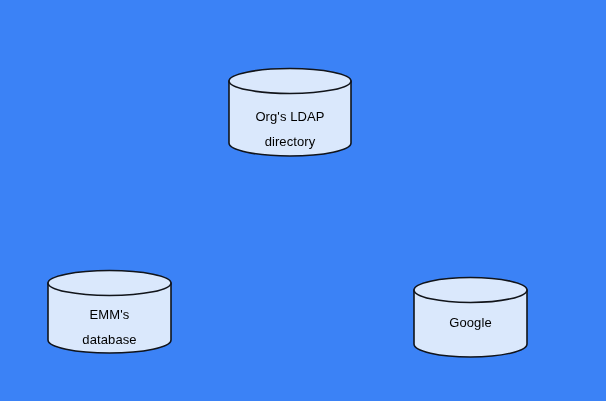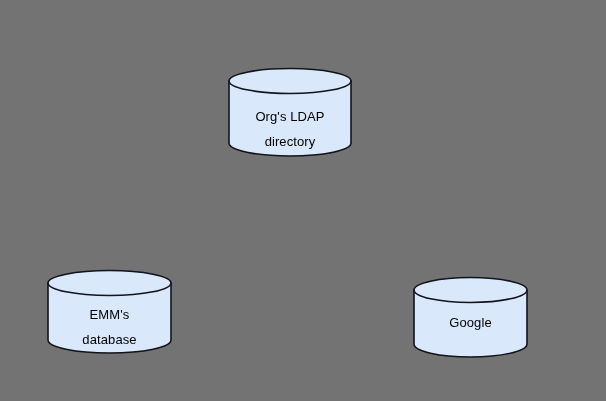--- a/index.html
+++ b/index.html
@@ -12,21 +12,21 @@
     width: 606px;
     height: 401px;
     overflow: hidden;
     font-family: "Liberation Sans", sans-serif;
   }
 
   #canvas {
     position: relative;
     width: 606px;
     height: 401px;
-    background: #737373;
+    background: #3b82f6;
   }
 
   
   .db-node {
     position: absolute;
     box-sizing: border-box;
   }
   .db-node svg {
     position: absolute;
     top: 0;

